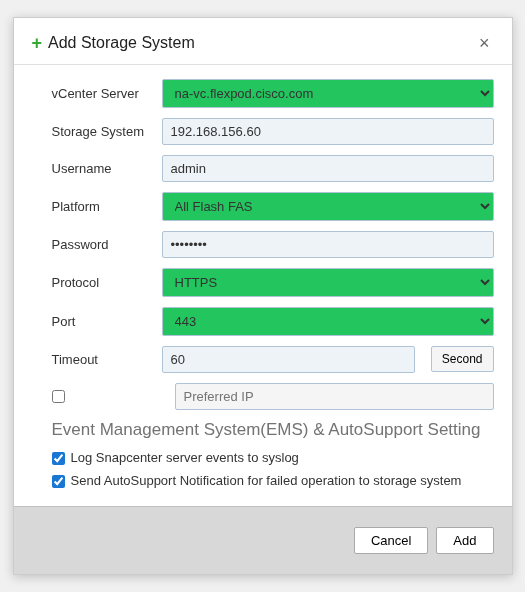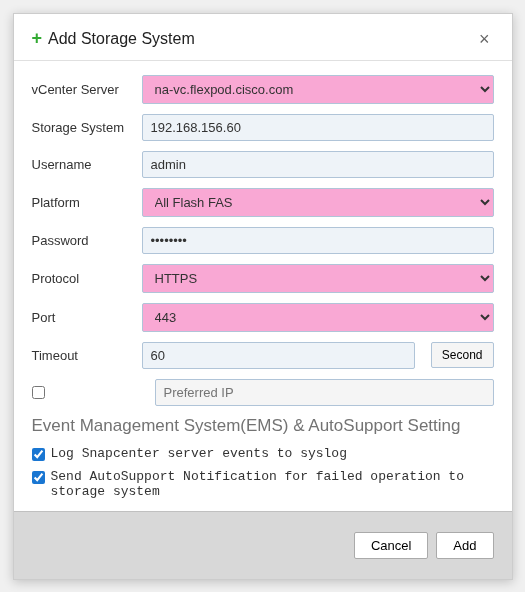--- a/index.html
+++ b/index.html
@@ -41,21 +41,22 @@
     .close-btn {
       background: none;
       border: none;
       font-size: 18px;
       color: #666;
       cursor: pointer;
       line-height: 1;
       padding: 2px 4px;
     }
     .dialog-body {
-      padding: 14px 18px 4px 18px;
+      padding: 14px 18px 10px 18px;
+      margin-left: 20px;
     }
     .form-row {
       display: flex;
       align-items: center;
       margin-bottom: 10px;
     }
     .form-label {
       width: 110px;
       min-width: 110px;
       color: #333;
@@ -73,21 +74,21 @@
       font-size: 13px;
       background: #eef3f8;
       color: #333;
     }
     .form-control select {
       width: 100%;
       padding: 5px 8px;
       border: 1px solid #b0c4d8;
       border-radius: 2px;
       font-size: 13px;
-      background: #f9a8d4;
+      background: #22c55e;
       color: #333;
       appearance: auto;
     }
     .timeout-row {
       display: flex;
       align-items: flex-start;
       gap: 16px;
     }
     .timeout-row input[type="text"] {
       flex: 1;
@@ -138,21 +139,20 @@
       margin-bottom: 8px;
       gap: 6px;
     }
     .checkbox-row input[type="checkbox"] {
       margin-top: 2px;
       accent-color: #1976d2;
     }
     .checkbox-row label {
       font-size: 13px;
       color: #333;
-      font-family: Liberation Mono, monospace;
     }
     .dialog-footer {
       background: #d8d8d8;
       padding: 20px 18px;
       display: flex;
       justify-content: flex-end;
       gap: 8px;
       border-top: 1px solid #c0c0c0;
     }
     .btn-cancel {

